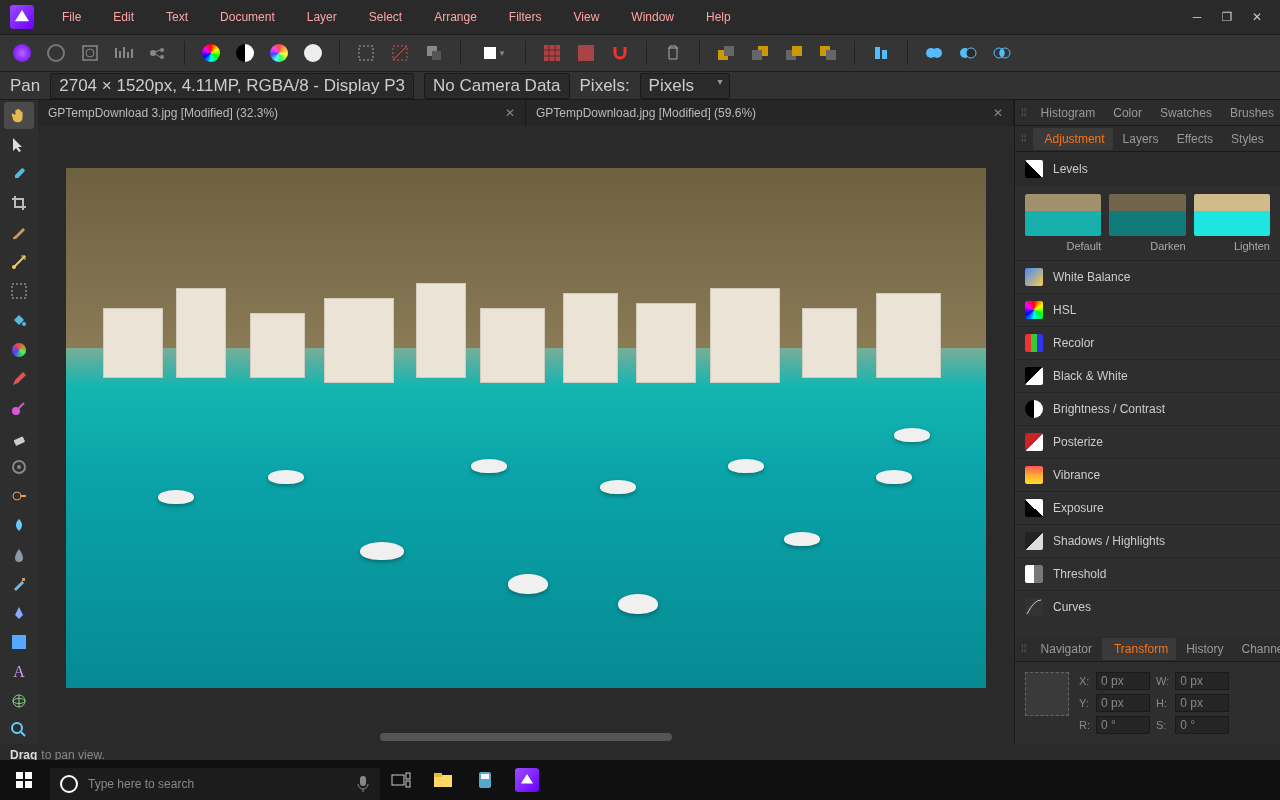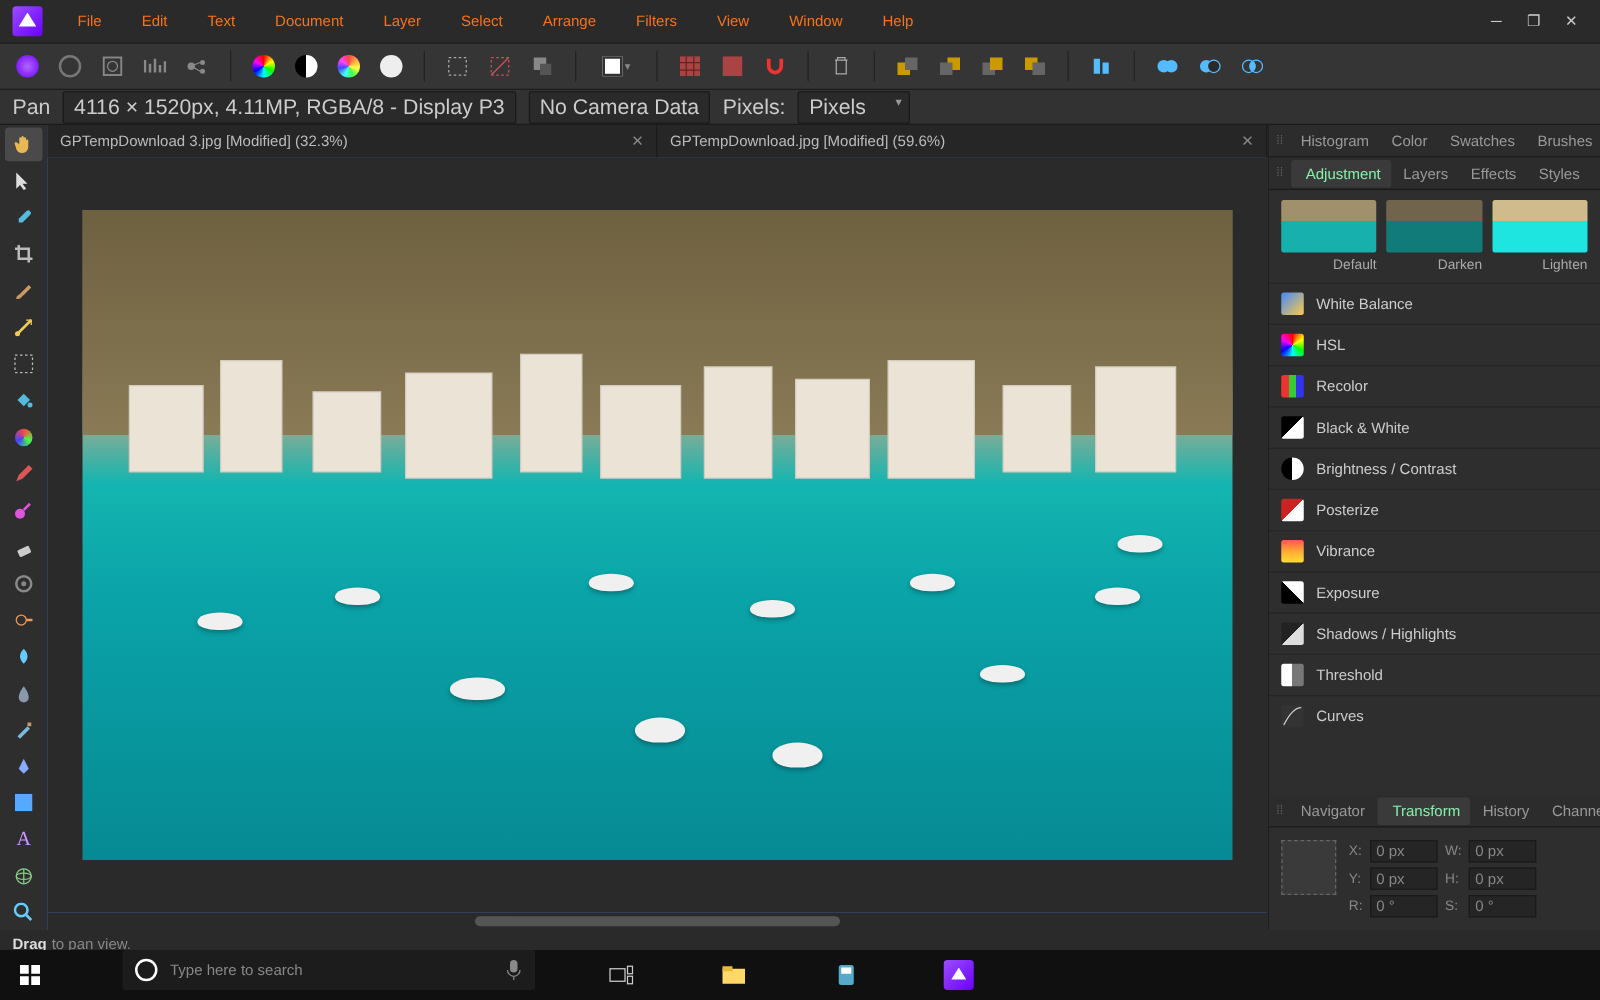--- a/index.html
+++ b/index.html
@@ -1,20 +1,20 @@
 <!DOCTYPE html>
 <html><head>
 <meta charset="utf-8">
 <style>
 * { margin:0; padding:0; box-sizing:border-box; font-family:"Segoe UI",Arial,sans-serif; }
 body { background:#222; color:#ccc; width:1280px; height:800px; overflow:hidden; font-size:12px; position:relative; }
 .row { display:flex; align-items:center; }
 .menubar { height:34px; background:#2a2a2a; padding:0 10px; gap:4px; }
 .app-logo { width:24px; height:24px; border-radius:3px; background:linear-gradient(135deg,#9b4dff,#6a00ff); display:flex; align-items:center; justify-content:center; color:#fff; font-weight:bold; margin-right:10px;}
-.menu-item { padding:6px 14px; cursor:default; color:#f97316; }
+.menu-item { padding:6px 14px; cursor:default; color:#fca5a5; }
 .spacer { flex:1; }
 .winbtn { width:26px; height:26px; display:flex; align-items:center; justify-content:center; color:#ccc; }
 .toolbar { height:38px; background:#353535; border-top:1px solid #1c1c1c; border-bottom:1px solid #1c1c1c; padding:0 8px; gap:6px;}
 .tbtn { width:28px; height:28px; display:flex; align-items:center; justify-content:center; border-radius:3px; }
 .tsep { width:1px; height:24px; background:#222; margin:0 6px; }
 .circ { width:18px; height:18px; border-radius:50%; }
 .contextbar { height:28px; background:#323232; padding:0 10px; gap:10px; font-size:17px; color:#ccc; border-bottom:1px solid #1a1a1a;}
 .ctx-seg { padding:2px 8px; background:#2a2a2a; border:1px solid #1a1a1a; border-radius:2px; }
 .select { padding:2px 24px 2px 8px; background:#2a2a2a; border:1px solid #1a1a1a; border-radius:2px; position:relative; min-width:90px;}
 .select::after { content:"▾"; position:absolute; right:6px; color:#999; font-size:10px;}
@@ -30,36 +30,36 @@
 .canvas { width:920px; height:520px; background:linear-gradient(to bottom,#7a6b4e 0%,#8b7d5f 22%,#b8a788 30%,#14b5b0 42%,#0aa3a8 60%,#068a93 100%); position:relative; overflow:hidden;}
 .hill { position:absolute; top:0; left:0; right:0; height:180px; background:linear-gradient(to bottom,#6e6140,#8a7a56);}
 .houses { position:absolute; top:90px; left:0; right:0; height:180px; }
 .house { position:absolute; background:#eae3d6; border:1px solid rgba(0,0,0,0.1);}
 .boat { position:absolute; width:36px; height:14px; background:#f0f0f0; border-radius:50% 50% 45% 45%; box-shadow:0 2px 4px rgba(0,0,0,0.3);}
 .hscroll { height:14px; background:#2a2a2a; position:relative;}
 .hscroll .thumb { position:absolute; top:3px; height:8px; background:#555; border-radius:4px;}
 .rpanel { width:266px; background:#2e2e2e; border-left:1px solid #1a1a1a; display:flex; flex-direction:column; font-size:12px;}
 .ptabs { height:26px; display:flex; align-items:center; padding:0 6px; gap:2px; background:#2c2c2c; border-bottom:1px solid #1a1a1a;}
 .ptab { padding:4px 8px; color:#999; border-radius:2px;}
-.ptab.active { background:#3a3a3a; color:#86efac;padding-left:12px; }
+.ptab.active { background:#3a3a3a; color:#f97316;padding-left:12px; }
 .grip { color:#666; margin-right:4px; font-size:10px;}
 .preset-row { display:flex; padding:8px 10px; gap:8px;}
 .preset { flex:1; text-align:right;}
 .preset .thumb { height:42px; border-radius:2px; background:linear-gradient(to bottom,#a0906c 40%,#17b0ac 40%);}
 .preset .lbl { margin-top:4px; color:#aaa; font-size:11px;}
 .adj-item { display:flex; align-items:center; padding:7px 10px; gap:10px; border-top:1px solid #252525;}
 .adj-icon { width:18px; height:18px; border-radius:2px; flex-shrink:0;}
 .levels-hdr { display:flex; align-items:center; padding:8px 10px; gap:10px; background:#2a2a2a;}
 .transform-box { padding:10px; display:flex; gap:10px;}
 .tf-thumb { width:44px; height:44px; background:#3a3a3a; border:1px dashed #666;}
 .tf-grid { display:grid; grid-template-columns:auto 1fr auto 1fr; gap:4px 6px; align-items:center; font-size:11px; color:#888;}
 .tf-inp { background:#252525; border:1px solid #1a1a1a; padding:2px 4px; color:#888; width:54px; height:18px; font-size:12px;}
 .statusbar { height:22px; background:#2a2a2a; padding:0 10px; display:flex; align-items:center; font-size:12px; color:#888;}
 .statusbar b { color:#ddd; margin-right:4px;}
-.taskbar { position:absolute; bottom:0; left:0; right:0; height:40px; background:#101010; display:flex; align-items:flex-start;gap:48px;}
+.taskbar { position:absolute; bottom:0; left:0; right:0; height:40px; background:#101010; display:flex; align-items:flex-end;}
 .startbtn { width:48px; height:40px; display:flex; align-items:center; justify-content:center; color:#fff;}
 .searchbox { width:330px; height:32px; background:#1c1c1c; border-radius:2px; display:flex; align-items:center; padding:0 10px; gap:10px; color:#888; margin-left:2px;}
 .searchbox .circ2 { width:18px; height:18px; border:2px solid #fff; border-radius:50%;}
 .tb-icon { width:42px; height:40px; display:flex; align-items:center; justify-content:center;}
 svg { display:block; }
 .adj-list { flex:1; overflow:hidden; }
 </style>
 </head>
 <body>
 
@@ -220,21 +220,21 @@
       <svg width="18" height="16">
         <circle cx="6" cy="8" r="5" fill="none" stroke="#5bf"></circle>
         <circle cx="12" cy="8" r="5" fill="none" stroke="#5bf"></circle>
         <ellipse cx="9" cy="8" rx="2.5" ry="4" fill="#5bf"></ellipse>
       </svg>
     </div>
 </div>
 
 <div class="row contextbar">
   <span>Pan</span>
-  <div class="ctx-seg">4116 × 1520px, 4.11MP, RGBA/8 - Display P3</div>
+  <div class="ctx-seg">2704 × 1520px, 4.11MP, RGBA/8 - Display P3</div>
   <div class="ctx-seg">No Camera Data</div>
   <span>Pixels:</span>
   <div class="select">Pixels</div>
 </div>
 
 <div class="main">
 
   <div class="toolcol">
     <div class="tool active">
         <svg width="18" height="18" viewBox="0 0 20 20">
@@ -410,20 +410,24 @@
 
     </div>
     <div class="ptabs">
       <span class="grip">⁞⁞</span>
       <div class="ptab active">Adjustment</div>
       <div class="ptab">Layers</div>
       <div class="ptab">Effects</div>
       <div class="ptab">Styles</div>
       <div class="ptab">Stock</div>
     </div>
+    <div class="levels-hdr">
+      <div class="adj-icon" style="background:linear-gradient(45deg,#000 50%,#fff 50%)"></div>
+      <span>Levels</span>
+    </div>
     <div class="preset-row">
       <div class="preset">
           <div class="thumb"></div>
           <div class="lbl">Default</div>
         </div>
       <div class="preset">
           <div class="thumb" style="filter:brightness(0.7)"></div>
           <div class="lbl">Darken</div>
         </div>
       <div class="preset">

